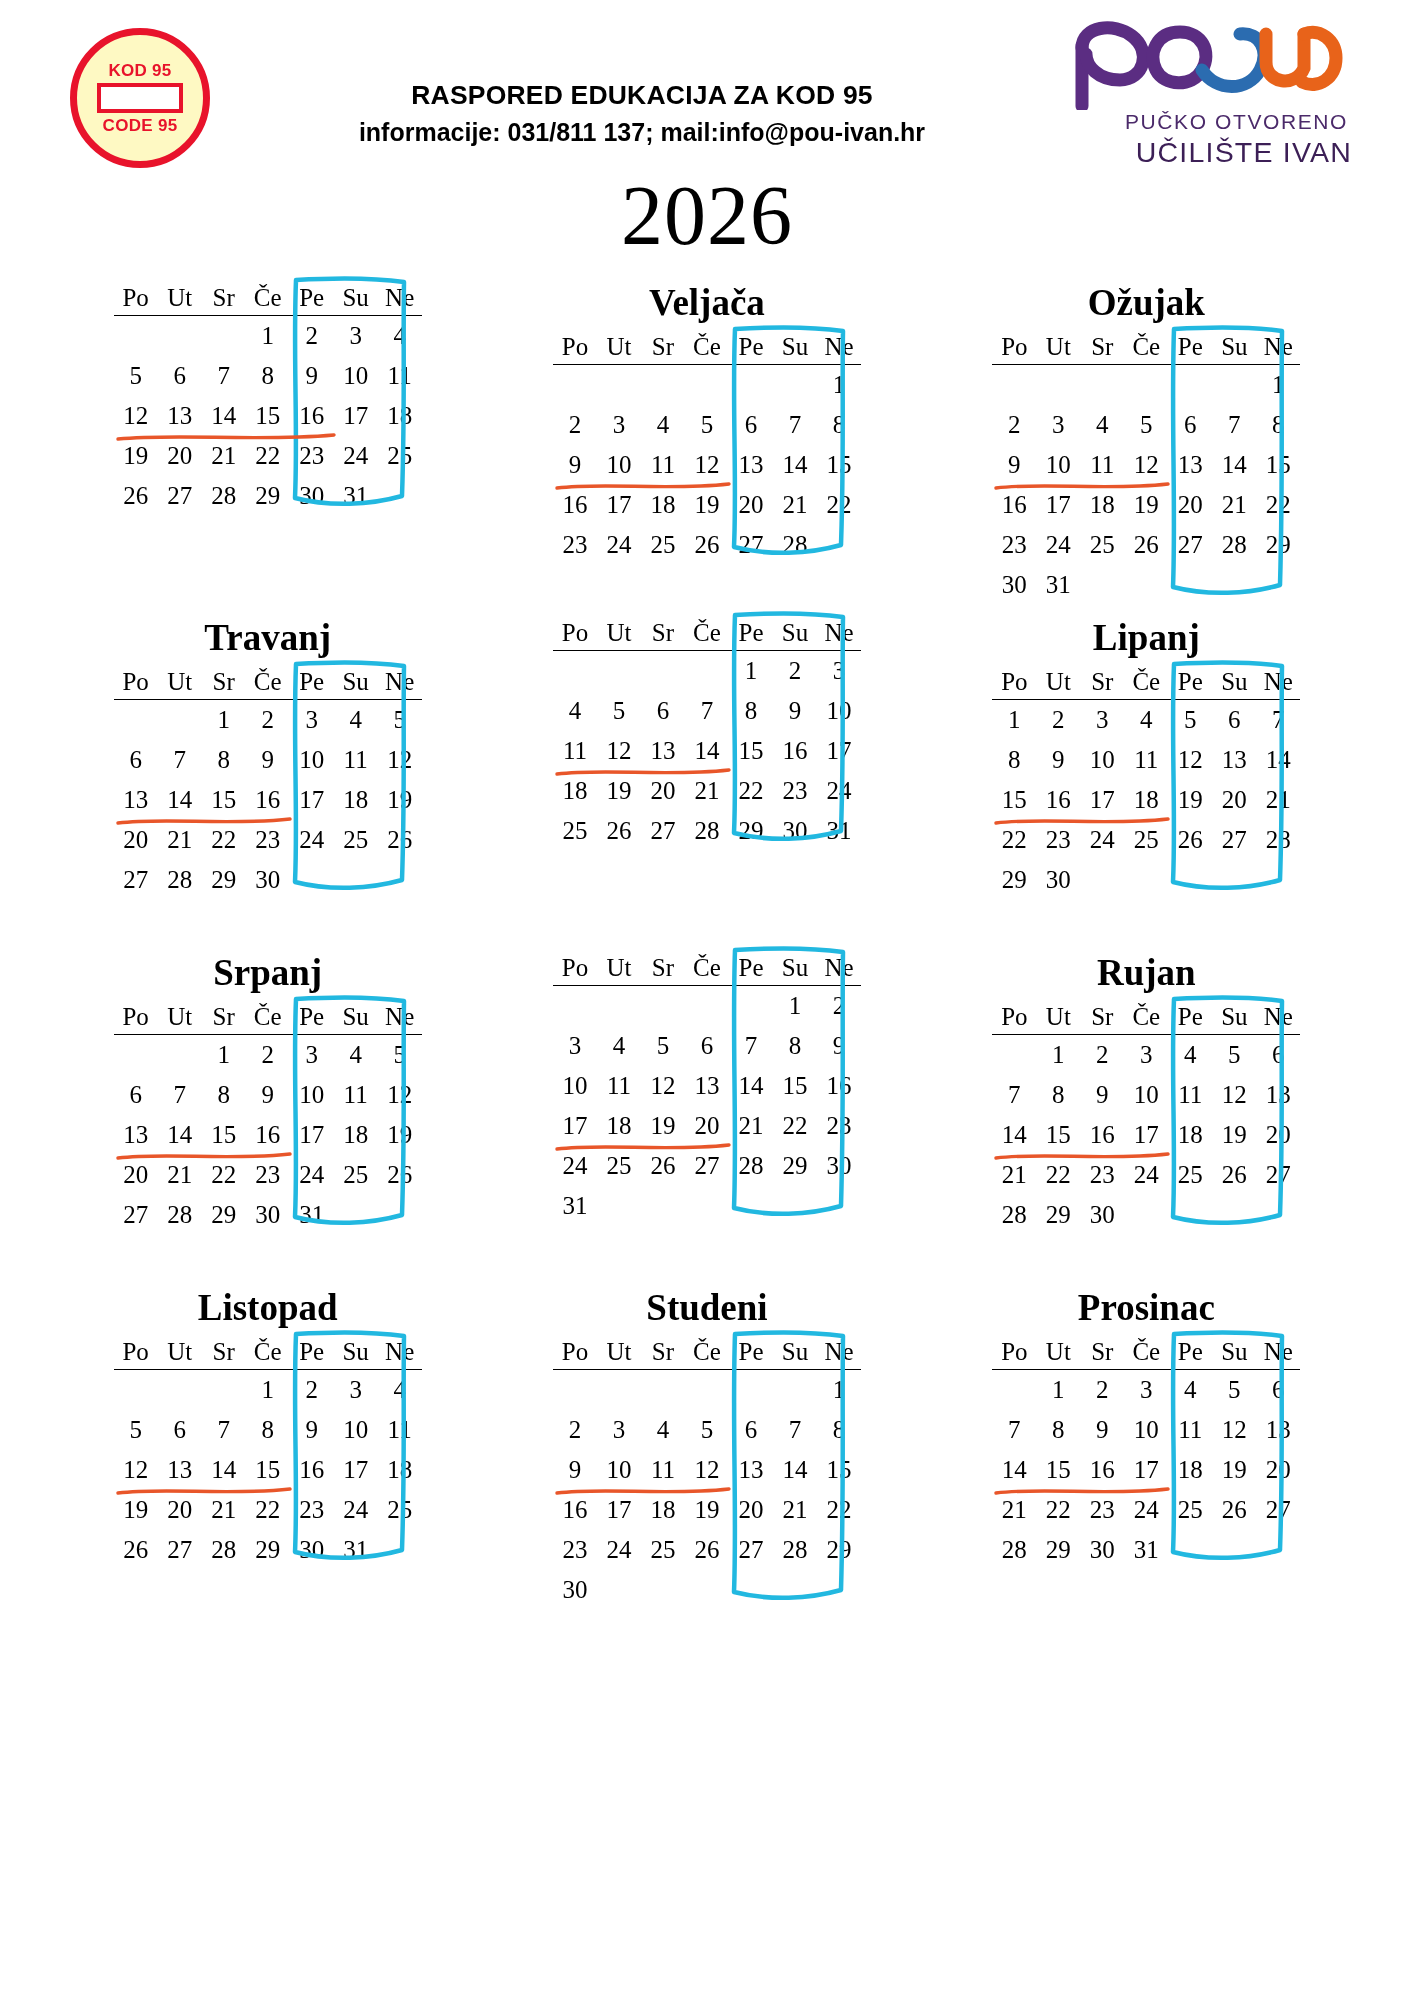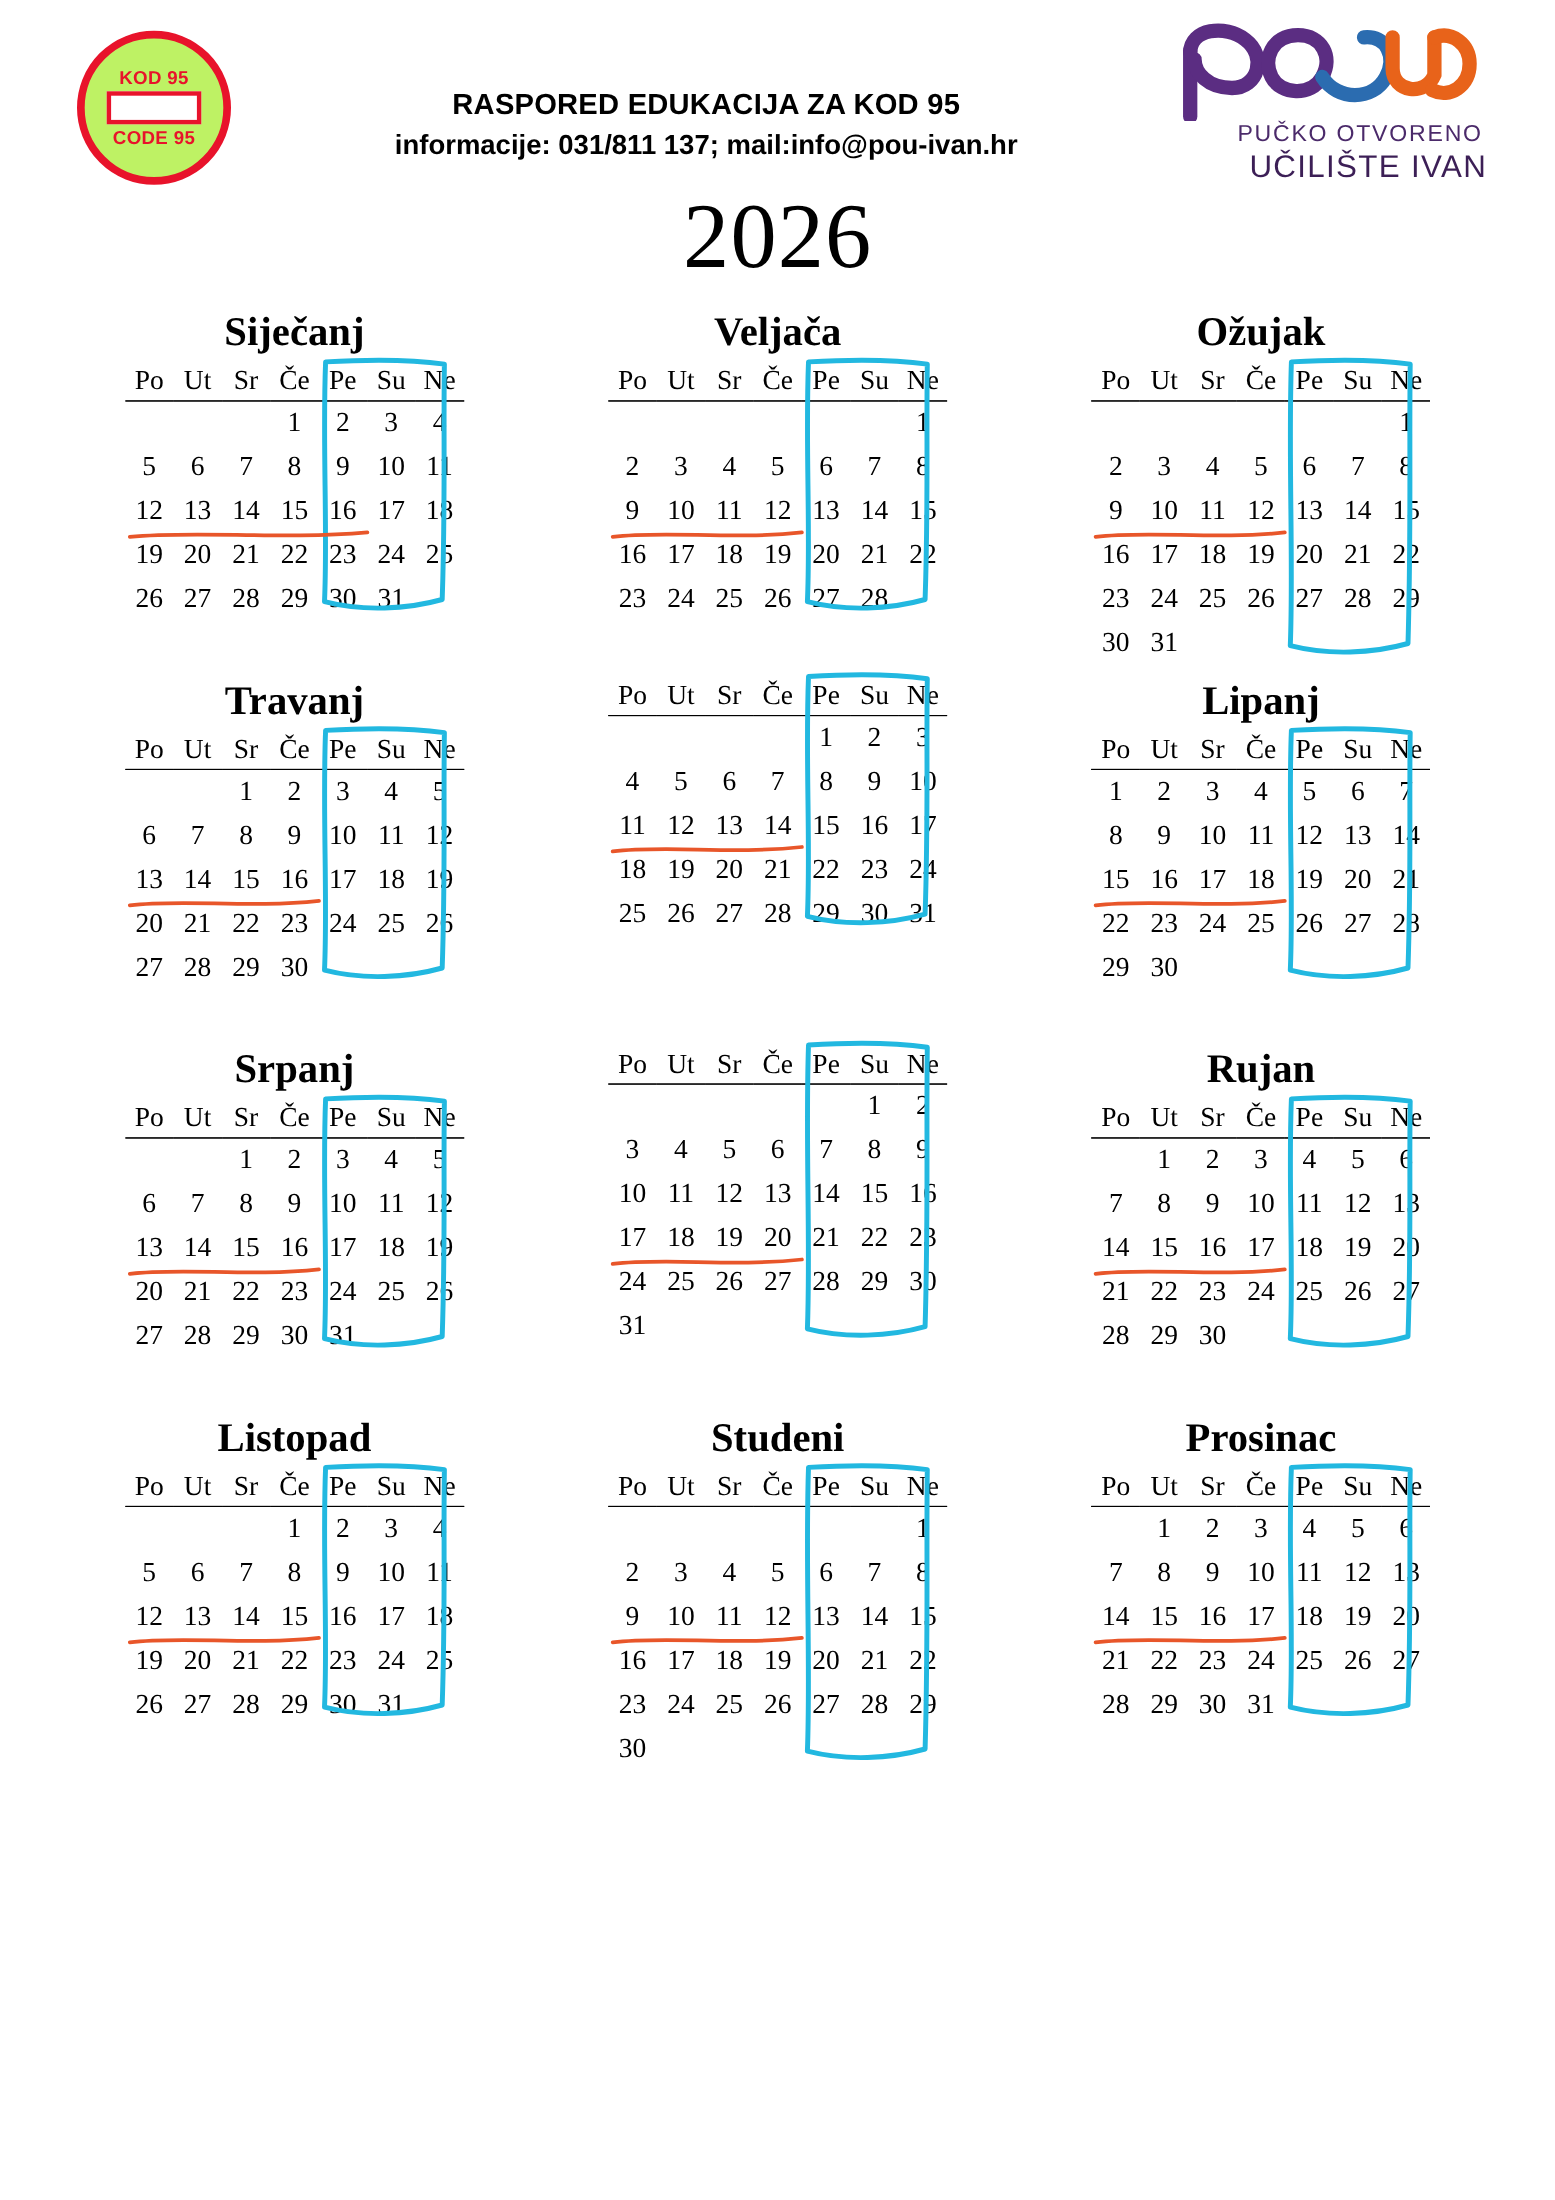--- a/index.html
+++ b/index.html
@@ -17,21 +17,21 @@
   .header {
     position:relative;
     height:170px;
     padding-top:22px;
   }
   .kod-badge {
     position:absolute;
     left:70px; top:28px;
     width:140px; height:140px;
     border-radius:50%;
-    background:#bef264;
+    background:#fef9c3;
     border:7px solid #e8132b;
     display:flex;
     flex-direction:column;
     align-items:center;
     justify-content:center;
     gap:4px;
   }
   .kod-badge .kod-top,
   .kod-badge .kod-bottom {
     font-size:17px;
@@ -213,21 +213,20 @@
       <div class="lw1">PUČKO  OTVORENO</div>
       <div class="lw2">UČILIŠTE  IVAN</div>
     </div>
   </div>
 </div>
 
 <div class="year">2026</div>
 
 <div class="grid" id="month-grid">
     <div class="month">
-      <div class="month-title">Siječanj</div>
       <div class="cal-wrap">
         <table class="cal">
           <thead>
             <tr>
               <th>Po</th>
               <th>Ut</th>
               <th>Sr</th>
               <th>Če</th>
               <th>Pe</th>
               <th class="wk">Su</th>

